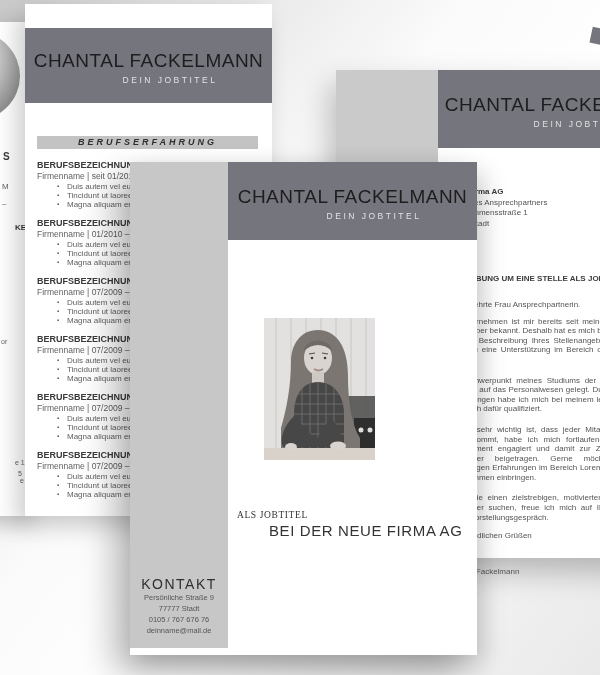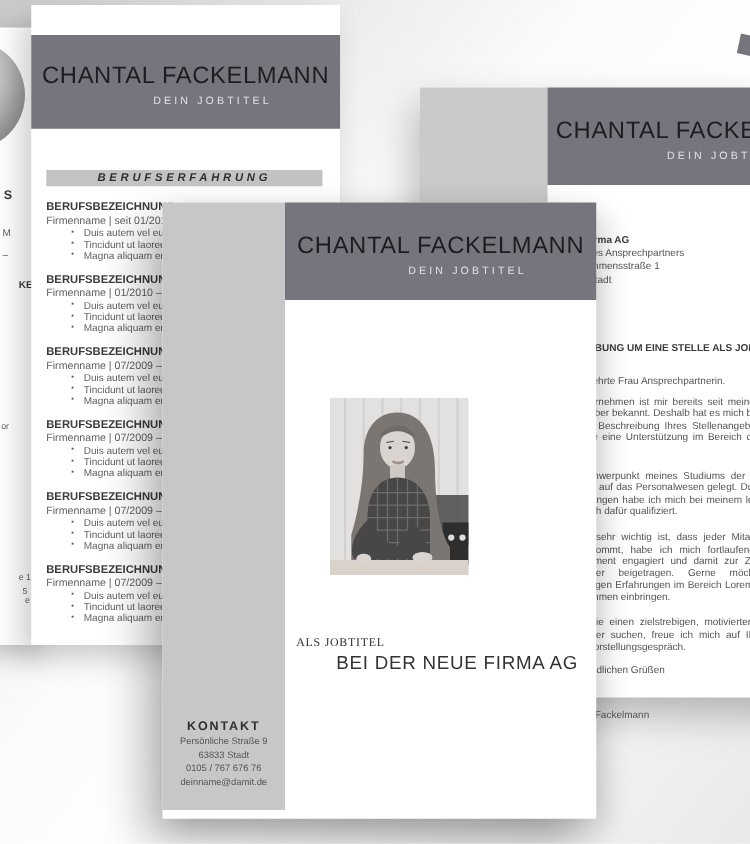--- a/index.html
+++ b/index.html
@@ -61,21 +61,21 @@
   .cover{left:130px;top:162px;width:347px;height:493px;z-index:4;
     box-shadow:-16px 16px 32px rgba(0,0,0,.28), 8px 10px 22px rgba(0,0,0,.15);}
   .cover-sidebar{position:absolute;left:0;top:0;width:98px;height:486px;background:#c7c7c7;}
   .cover .band{left:98px;top:0;width:249px;height:78px;}
   .photo{position:absolute;left:134px;top:156px;width:111px;height:142px;overflow:hidden;}
   .cover-title{position:absolute;left:105px;top:309px;font-size:31px;letter-spacing:1px;color:#222;
     font-stretch:condensed;white-space:nowrap;}
   .cover-sub1{position:absolute;left:107px;top:348px;font-size:9.5px;letter-spacing:.6px;color:#333;font-family:Liberation Serif, serif;}
   .cover-sub2{position:absolute;left:107px;top:360px;font-size:15px;letter-spacing:.6px;color:#333;margin-left:32px;}
   .contact{position:absolute;left:0;top:414px;width:98px;text-align:center;}
-  .contact-h{font-size:10px;font-weight:bold;letter-spacing:1.5px;color:#2f2f2f;}
+  .contact-h{font-size:14px;font-weight:normal;letter-spacing:1.5px;color:#2f2f2f;}
   .contact-l{font-size:7.5px;color:#555;line-height:11px;}
   .contact-l:first-of-type{margin-top:14px;}
 </style>
 </head>
 <body>
 
 <div class="stage">
 
   <div class="notch"></div>
 
@@ -175,23 +175,23 @@
         </ul>
       </div>
     </div>
   </div>
 
   <div class="page cover">
     <div class="cover-sidebar">
       <div class="contact">
         <div class="contact-h">KONTAKT</div>
         <div class="contact-l">Persönliche Straße 9</div>
-        <div class="contact-l">63833 Stadt</div>
+        <div class="contact-l">77777 Stadt</div>
         <div class="contact-l">0105 / 767 676 76</div>
-        <div class="contact-l">deinname@damit.de</div>
+        <div class="contact-l">deinname@mail.de</div>
       </div>
     </div>
     <div class="band">
       <div class="band-name">CHANTAL FACKELMANN</div>
       <div class="band-job">DEIN JOBTITEL</div>
     </div>
     <div class="photo">
       <svg width="111" height="142" viewBox="0 0 111 142" xmlns="http://www.w3.org/2000/svg">
         <defs>
           <clipPath id="torso">

